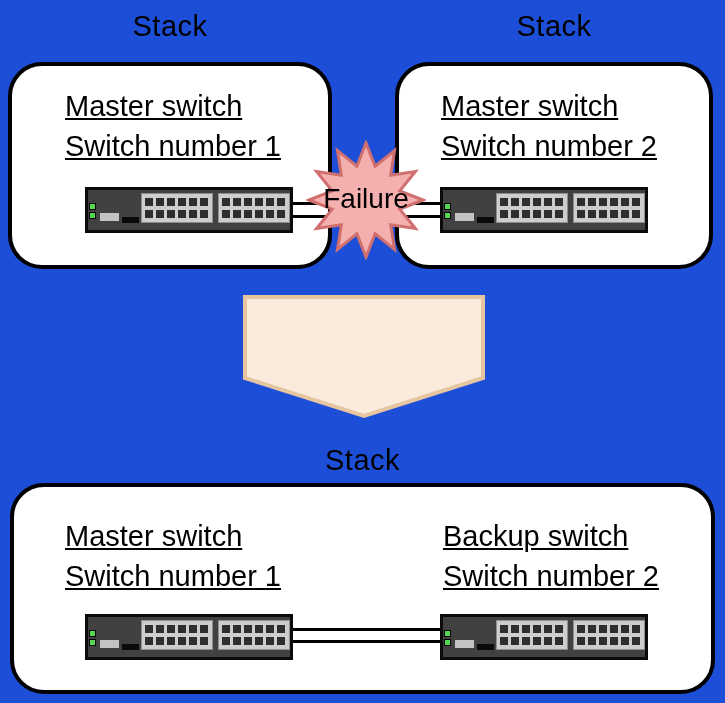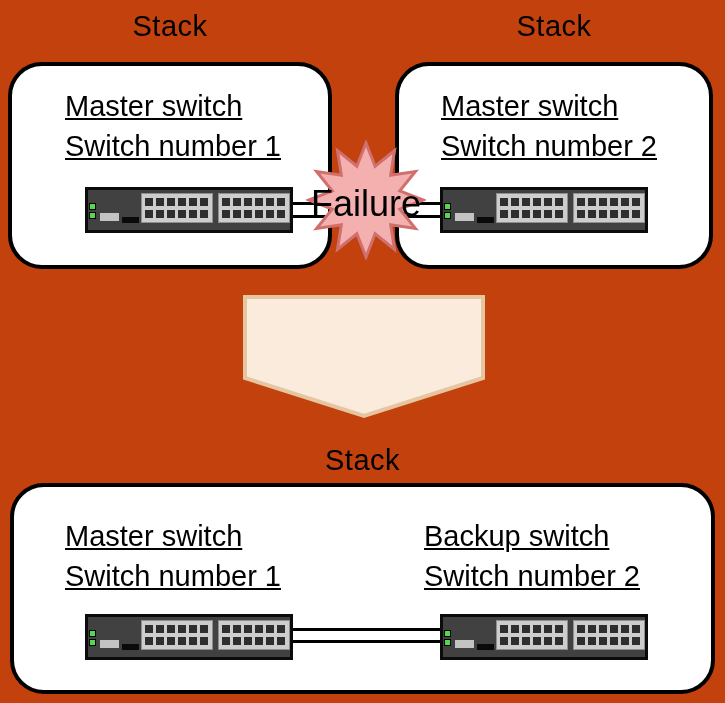--- a/index.html
+++ b/index.html
@@ -1,19 +1,19 @@
 <!DOCTYPE html>
 <html style="--burst-fill: #f4b0af; --burst-stroke: #d0706e; --arrow-fill: #faebdc; --arrow-stroke: #e6c5a1; --led-green: #55d84f; --switch-body: #414141; --panel-gray: #cdcdcd; --port-dark: #2e2e2e;"><head>
 <meta charset="utf-8">
 <style>
   * { margin:0; padding:0; box-sizing:border-box; }
   html,body { background:#ffffff; }
   body { font-family:"Liberation Sans", sans-serif; color:#000; }
 
-  .canvas { position:relative; width:725px; height:703px; background:#c2410c; overflow:hidden; }
+  .canvas { position:relative; width:725px; height:703px; background:#1d4ed8; overflow:hidden; }
 
   .stack-title {
     position:absolute; text-align:center; font-size:29px; letter-spacing:.5px;
     line-height:32px; z-index:6; white-space:nowrap;
   }
   .stack-box {
     position:absolute; border:4px solid #000; border-radius:34px; background:#fff; z-index:1;
   }
   .dev-text {
     position:absolute; font-size:29px; line-height:40px; z-index:2; white-space:nowrap;text-decoration:underline;
@@ -42,21 +42,21 @@
   .port { background:var(--port-dark,#2e2e2e); }
 
   svg.abs { position:absolute; }
   .burst-svg { z-index:4; }
   .burst-svg polygon {
     fill:var(--burst-fill,#f4b0af); stroke:var(--burst-stroke,#d0706e);
     stroke-width:3; stroke-linejoin:miter;
   }
   .burst-label {
     position:absolute; left:296px; top:183px; width:140px; text-align:center;
-    font-size:36px; z-index:5; white-space:nowrap;
+    font-size:28px; z-index:5; white-space:nowrap;
   }
   .arrow-svg { z-index:1; }
   .arrow-svg polygon {
     fill:var(--arrow-fill,#faebdc); stroke:var(--arrow-stroke,#e6c5a1);
     stroke-width:4; stroke-linejoin:miter;
   }
 </style>
 </head>
 <body>
 
@@ -162,21 +162,21 @@
   </svg>
 
   <div class="stack-title" style="left:10px; top:444px; width:705px;">Stack</div>
 
   <div class="stack-box" style="left:10px; top:483px; width:705px; height:211px;"></div>
 
   <div class="dev-text" style="left:65px; top:516px;">
     <div>Master switch</div>
     <div>Switch number 1</div>
   </div>
-  <div class="dev-text" style="left:424px; top:516px;">
+  <div class="dev-text" style="left:443px; top:516px;">
     <div>Backup switch</div>
     <div>Switch number 2</div>
   </div>
 
   <div class="hline" style="left:286px; top:628px; width:162px;"></div>
   <div class="hline" style="left:286px; top:640px; width:162px;"></div>
 
   <div class="switch" style="left:85px; top:614px;">
     <span class="led l1"></span>
     <span class="led l2"></span>

